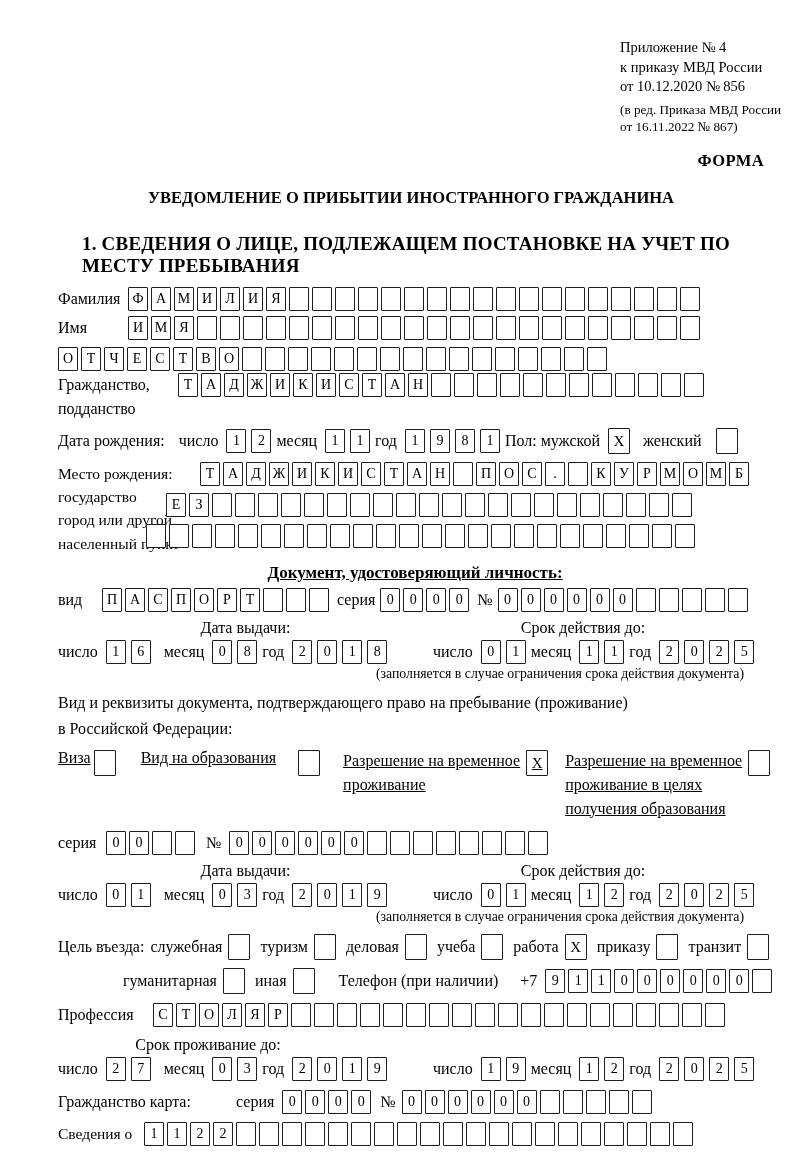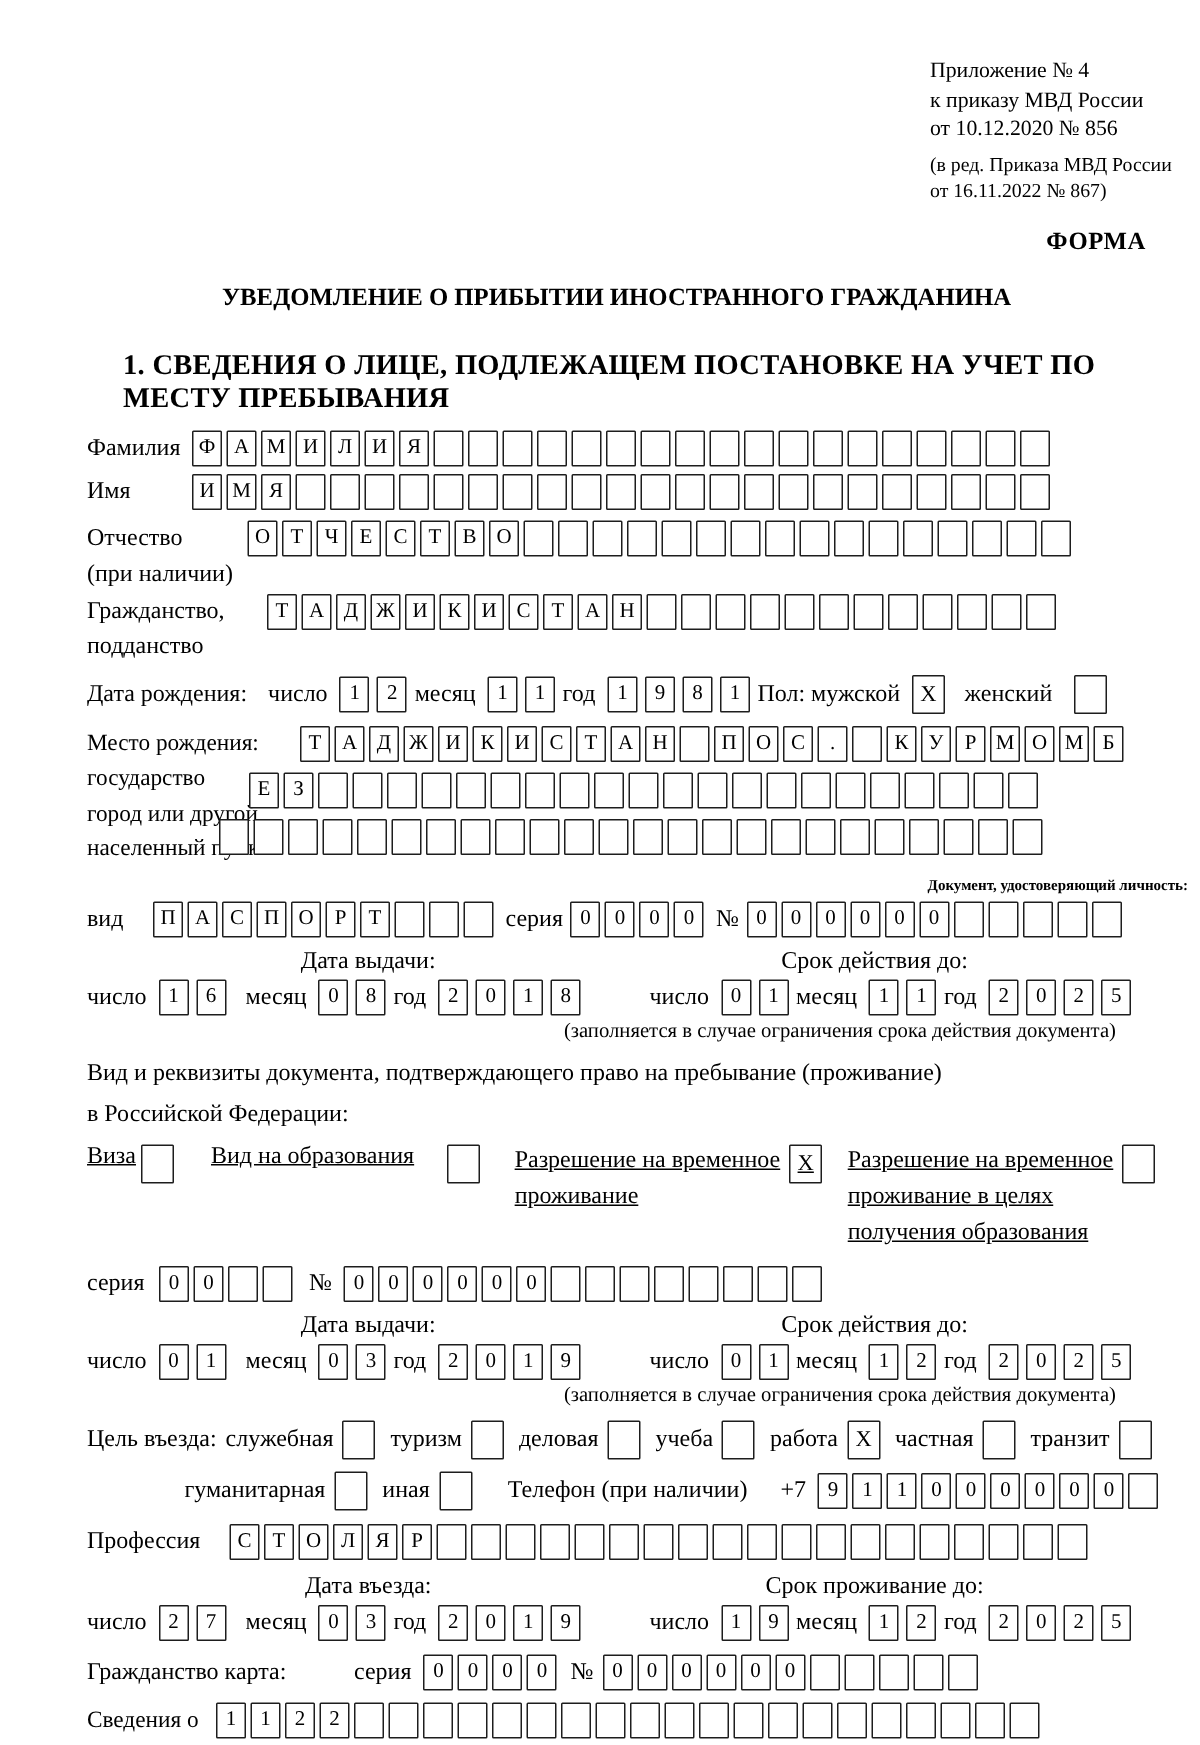--- a/index.html
+++ b/index.html
@@ -27,21 +27,21 @@
   
   .boxes { display:inline-flex; flex:none; }
   .cell {
     flex:none; width:18px; height:22px; border:1.6px solid #1d1d1d;
     margin-right:3px; text-align:center; font-size:14px; line-height:22px;
     border-radius:1px; font-family:"Liberation Serif",serif; background:#fff;
   }
   .date .cell { margin-right:5px; width:18px; }
   .chk .cell { width:20px; height:24px; line-height:24px; font-size:15px; }
   .note { font-size:13.8px; text-align:right; margin:2px 48px 0 0; }
-  .center-bold { text-align:right; font-weight:bold; font-size:10px; margin:8px 0 4px -20px; }
+  .center-bold { text-align:center; font-weight:bold; font-size:17px; margin:8px 0 4px -20px;text-decoration:underline; }
 
   .half-l { width:375px; text-align:center; flex:none; }
   .half-r { width:300px; text-align:center; flex:none; }
   .gap8 { width:8px; flex:none; } .gap14 { width:14px; flex:none; } .gap22 { width:22px; flex:none; }
 
   .opt { display:flex; align-items:center; margin-right:7px; }
   .opt .t { margin-right:6px; }
   .permit-opt { line-height:1.5; margin:0 6px; }
   .permit-wrap { display:flex; align-items:flex-start;text-decoration:underline; }
   .permit-wrap .chk { margin-top:1px; }
@@ -128,24 +128,20 @@
         <span class="cell"></span>
         <span class="cell"></span>
         <span class="cell"></span>
         <span class="cell"></span>
         <span class="cell"></span>
         <span class="cell"></span>
       </span>
   </div>
 
   <div class="row top" style="margin-top:7px">
-    <span class="lab2" style="width:107px">
-      <span>Отчество</span><br>
-      <span>(при наличии)</span>
-    </span>
     <span class="boxes">
         <span class="cell">О</span>
         <span class="cell">Т</span>
         <span class="cell">Ч</span>
         <span class="cell">Е</span>
         <span class="cell">С</span>
         <span class="cell">Т</span>
         <span class="cell">В</span>
         <span class="cell">О</span>
         <span class="cell"></span>
@@ -570,21 +566,21 @@
           <span class="cell"></span>
         </span>
       </span>
     <span class="opt">
         <span class="t">работа</span>
         <span class="boxes chk">
           <span class="cell">X</span>
         </span>
       </span>
     <span class="opt">
-        <span class="t">частная</span>
+        <span class="t">приказу</span>
         <span class="boxes chk">
           <span class="cell"></span>
         </span>
       </span>
     <span class="opt">
         <span class="t">транзит</span>
         <span class="boxes chk">
           <span class="cell"></span>
         </span>
       </span>
@@ -646,21 +642,20 @@
         <span class="cell"></span>
         <span class="cell"></span>
         <span class="cell"></span>
         <span class="cell"></span>
         <span class="cell"></span>
         <span class="cell"></span>
       </span>
   </div>
 
   <div class="row" style="margin-top:9px">
-    <span class="half-l">Дата въезда:</span>
     <span class="half-r">Срок проживание до:</span>
   </div>
   <div class="row date" style="margin-top:3px">
     <span style="width:375px; display:flex; align-items:center">
       <span class="lab">число</span>
         <span class="gap8"></span>
       <span class="boxes">
           <span class="cell">2</span>
           <span class="cell">7</span>
         </span>

